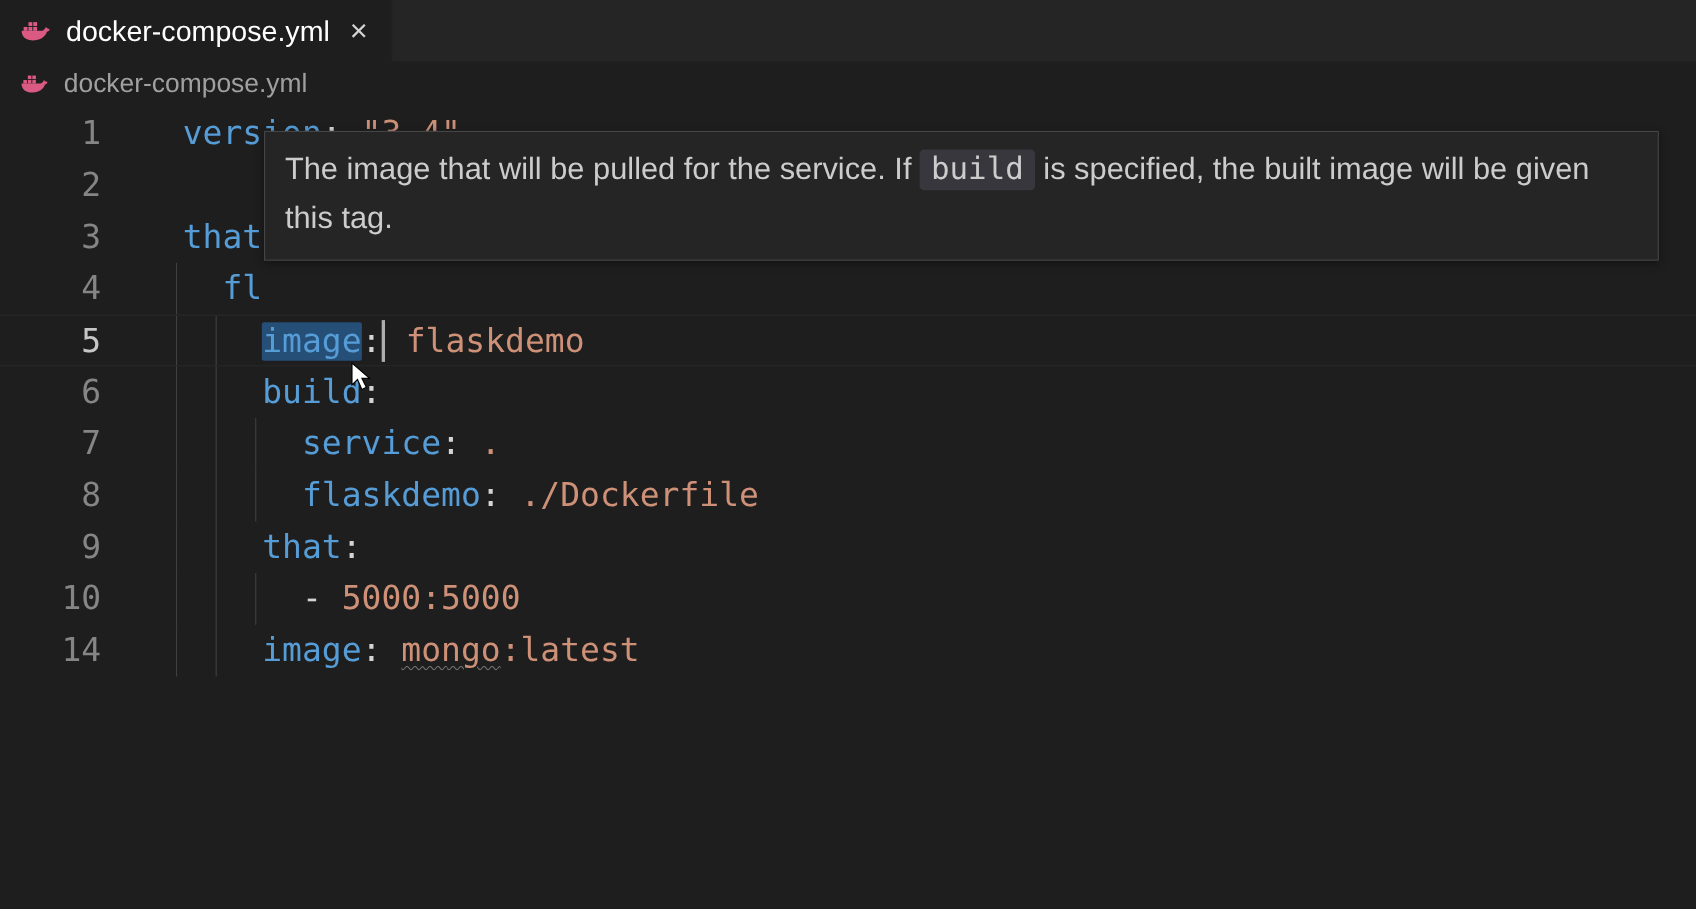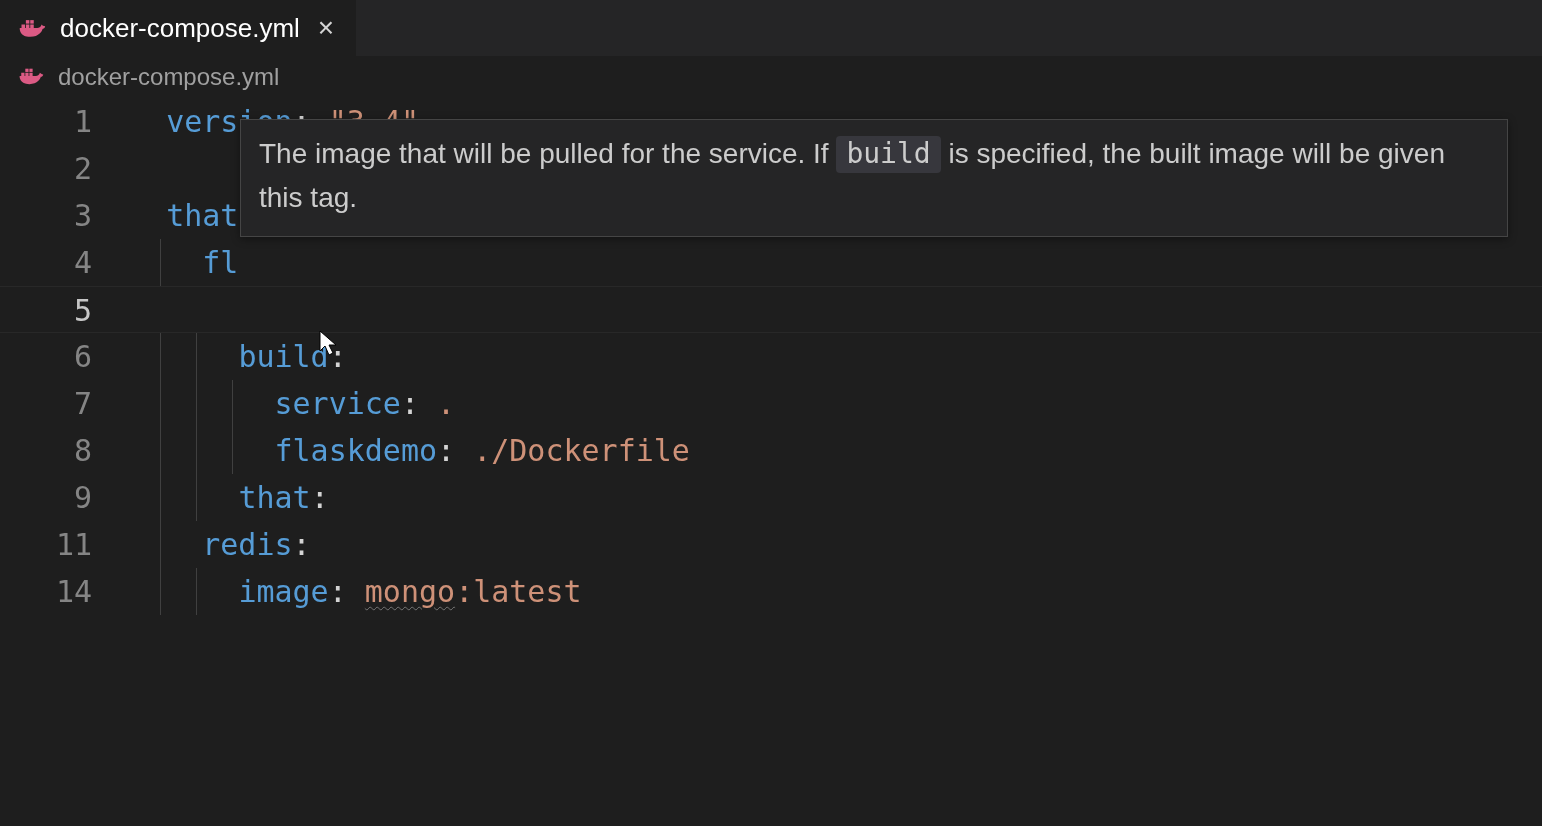--- a/index.html
+++ b/index.html
@@ -217,40 +217,41 @@
       <div class="line">
         <div class="gutter">3</div>
         <div class="code"><span>  </span><span class="k">that</span></div>
       </div>
       <div class="line">
         <div class="gutter">4</div>
         <div class="code"><div class="guide" style="left: 30px;"></div><span>    </span><span class="k">fl</span></div>
       </div>
       <div class="line active">
         <div class="gutter">5</div>
+        <div class="code"><div class="guide" style="left: 30px;"></div><div class="guide" style="left: 66px;"></div><span>      </span><span class="k sel">image</span><span class="p">:</span><span class="cursor-caret"></span><span class="p"> </span><span class="s">flaskdemo</span></div>
       </div>
       <div class="line">
         <div class="gutter">6</div>
         <div class="code"><div class="guide" style="left: 30px;"></div><div class="guide" style="left: 66px;"></div><span>      </span><span class="k">build</span><span class="p">:</span></div>
       </div>
       <div class="line">
         <div class="gutter">7</div>
         <div class="code"><div class="guide" style="left: 30px;"></div><div class="guide" style="left: 66px;"></div><div class="guide" style="left: 102px;"></div><span>        </span><span class="k">service</span><span class="p">: </span><span class="s">.</span></div>
       </div>
       <div class="line">
         <div class="gutter">8</div>
         <div class="code"><div class="guide" style="left: 30px;"></div><div class="guide" style="left: 66px;"></div><div class="guide" style="left: 102px;"></div><span>        </span><span class="k">flaskdemo</span><span class="p">: </span><span class="s">./Dockerfile</span></div>
       </div>
       <div class="line">
         <div class="gutter">9</div>
         <div class="code"><div class="guide" style="left: 30px;"></div><div class="guide" style="left: 66px;"></div><span>      </span><span class="k">that</span><span class="p">:</span></div>
       </div>
       <div class="line">
-        <div class="gutter">11</div>
-        <div class="code"><div class="guide" style="left: 30px;"></div><span>    </span><span class="k">redis</span><span class="p">:</span></div>
+        <div class="gutter">10</div>
+        <div class="code"><div class="guide" style="left: 30px;"></div><div class="guide" style="left: 66px;"></div><div class="guide" style="left: 102px;"></div><span>      </span><span class="p">  - </span><span class="s">5000:5000</span></div>
       </div>
       <div class="line">
         <div class="gutter">14</div>
         <div class="code"><div class="guide" style="left: 30px;"></div><div class="guide" style="left: 66px;"></div><span>      </span><span class="k">image</span><span class="p">: </span><span class="s underline-err">mongo</span><span class="s">:latest</span></div>
       </div>
     </div>
 
   <div class="mouse-cursor" style="left:318px; top:225px;">
     <svg viewBox="0 0 20 28" width="20" height="28">
       <path d="M2 2 L2 22 L7 17 L11 26 L15 24 L11 16 L18 16 Z" fill="#ffffff" stroke="#000" stroke-width="1"></path>

